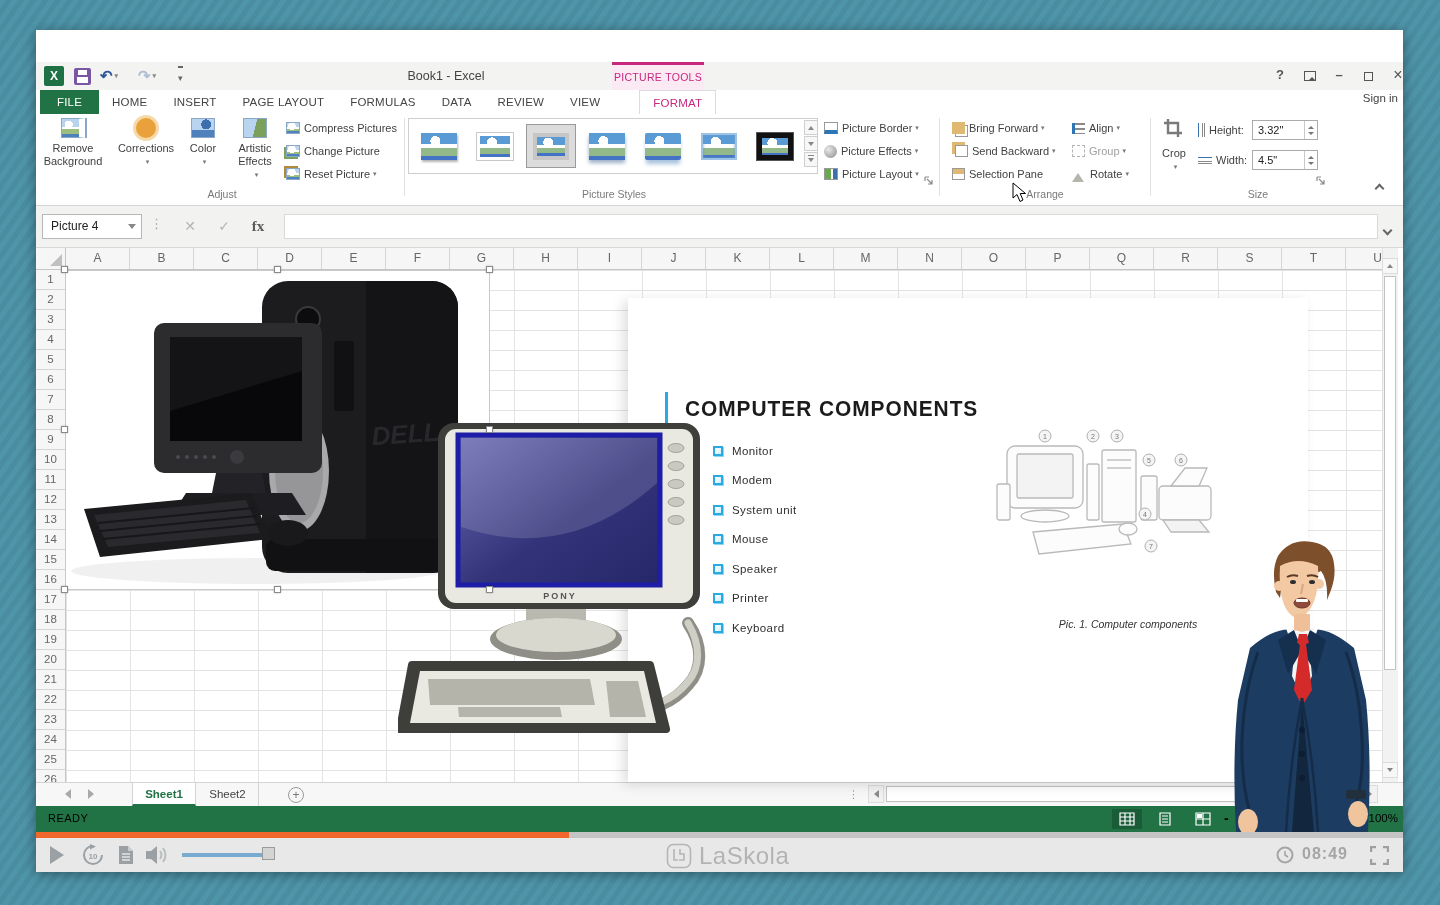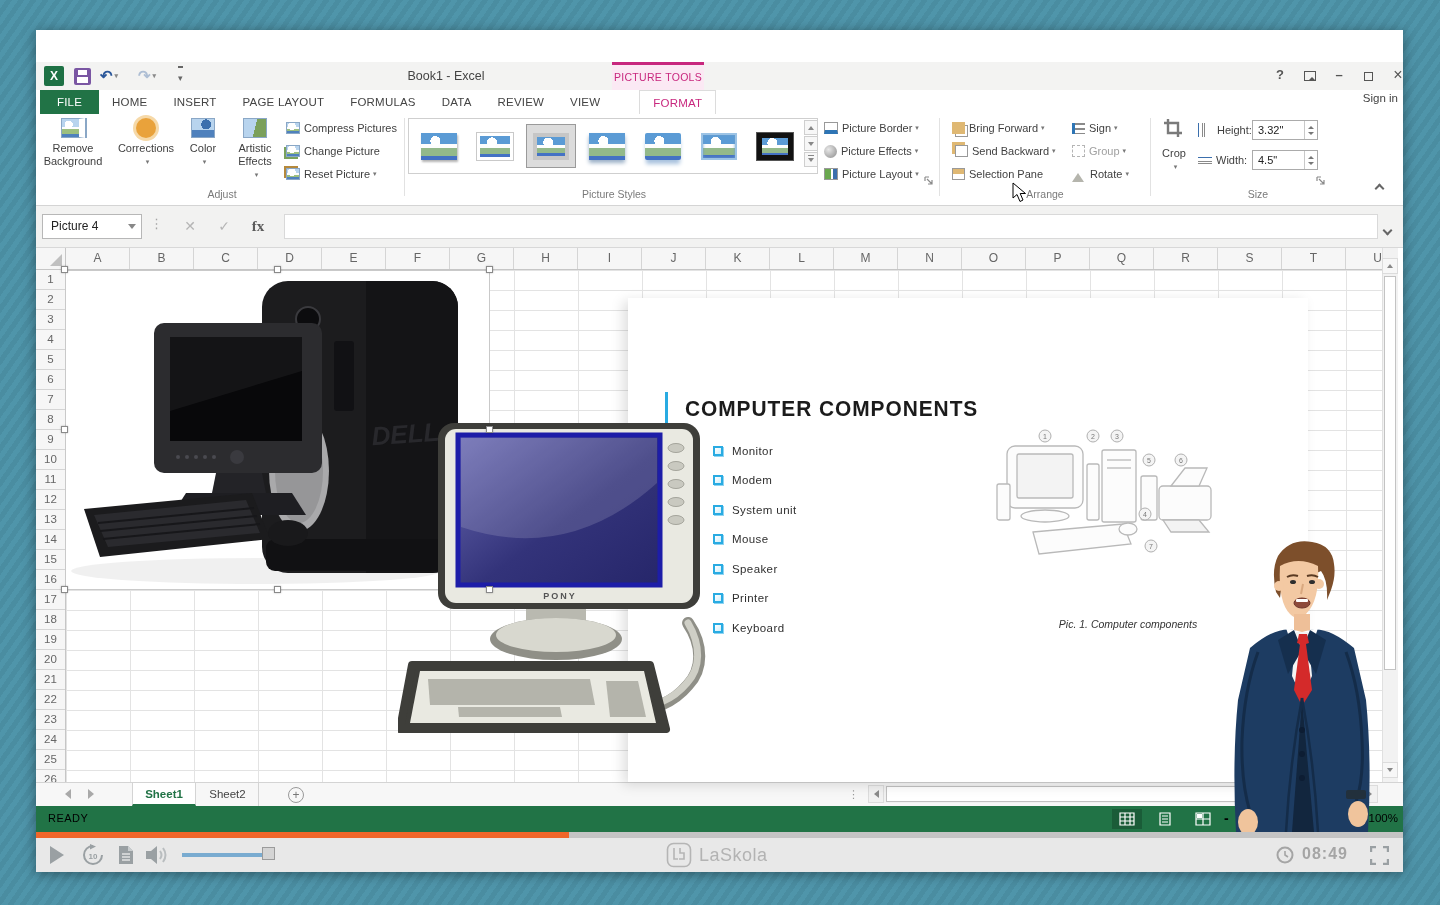--- a/index.html
+++ b/index.html
@@ -155,21 +155,21 @@
   #zoom-handle{left:1245px;top:6px;width:4px;height:13px;background:#fff;}
   #zoom-plus{left:1302px;top:4px;font-size:14px;font-weight:bold;}
   #zoom-pct{left:1320px;top:6px;width:42px;font-size:11.5px;text-align:right;}
   
   #prog{left:0;top:802px;width:100%;height:6px;background:#c4c4c4;z-index:60;}
   #prog-fill{height:100%;background:var(--accent-orange);}
   #player{left:0;top:808px;width:100%;height:34px;background:#e8e8e8;z-index:60;}
   .pic{position:absolute;color:#9aa0a3;}
   #play-ic{left:14px;top:8px;width:0;height:0;border:9px solid transparent;border-left:14px solid #9aa0a3;}
   #brand{left:630px;top:4px;display:flex;align-items:center;}
-  #brand-text{font-size:18px;color:#b3b3b3;letter-spacing:.5px;margin-left:7px;}
+  #brand-text{font-size:24px;color:#b3b3b3;letter-spacing:.5px;margin-left:7px;}
   #time-txt{left:1266px;top:7px;font-size:16px;font-weight:bold;color:#a5a5a5;letter-spacing:1px;}
   
   #cursor{left:976px;top:152px;z-index:100;}
 </style>
 </head>
 <body>
 
 <div id="win">
 
 
@@ -302,42 +302,42 @@
     <div class="rrow dd" style="left:916px;top:28px;">
       <span class="ic" style="width:13px;height:12px;background:#fff;border:1px solid #999;box-shadow:-3px -3px 0 #dfb873;margin-left:3px;"></span>
       <span>Send Backward</span>
     </div>
     <div class="rrow" style="left:916px;top:51px;">
       <span class="ic" style="width:13px;height:12px;border:1px solid #999;background:linear-gradient(#dfb873 0 5px,#fff 5px);"></span>
       <span>Selection Pane</span>
     </div>
     <div class="rrow dd" style="left:1036px;top:5px;">
       <span class="ic" style="width:13px;height:11px;border-left:3px solid #2e75b5;background:repeating-linear-gradient(#8a8a8a 0 2px,transparent 2px 5px);"></span>
-      <span>Sign</span>
+      <span>Align</span>
     </div>
     <div class="rrow dd" style="left:1036px;top:28px;color:#a0a0a0;">
       <span class="ic" style="width:13px;height:12px;border:1px dashed #b5b5b5;"></span>
       <span>Group</span>
     </div>
     <div class="rrow dd" style="left:1036px;top:51px;">
       <span class="ic" style="width:0;height:0;border:6px solid transparent;border-bottom:9px solid #b5b5ad;margin-right:6px;"></span>
       <span>Rotate</span>
     </div>
     <div class="glabel" style="left:904px;width:210px;">Arrange</div>
     <div class="gsep" style="left:1114px;"></div>
 
     <div class="rbtn-big dd" style="left:1118px;width:40px;">
       <span class="ic">
         <svg width="22" height="22">
             <path d="M5,1 V15 H19 M1,5 H15 V19" stroke="#7a7a7a" stroke-width="2.4" fill="none"></path>
           </svg>
       </span>
       <span>Crop</span>
     </div>
-    <div class="rrow" style="left:1162px;top:7px;gap:8px;">
+    <div class="rrow" style="left:1162px;top:7px;">
       <span class="ic" style="width:7px;height:14px;border-left:1px solid #3b6fad;border-right:3px double #8a8a8a;"></span>
       <span>Height:</span>
     </div>
     <div class="spinbox" style="left:1216px;top:6px;">
       <span>3.32"</span>
       <span class="spin">
           <i class="u"></i>
           <i class="d"></i>
         </span>
     </div>

